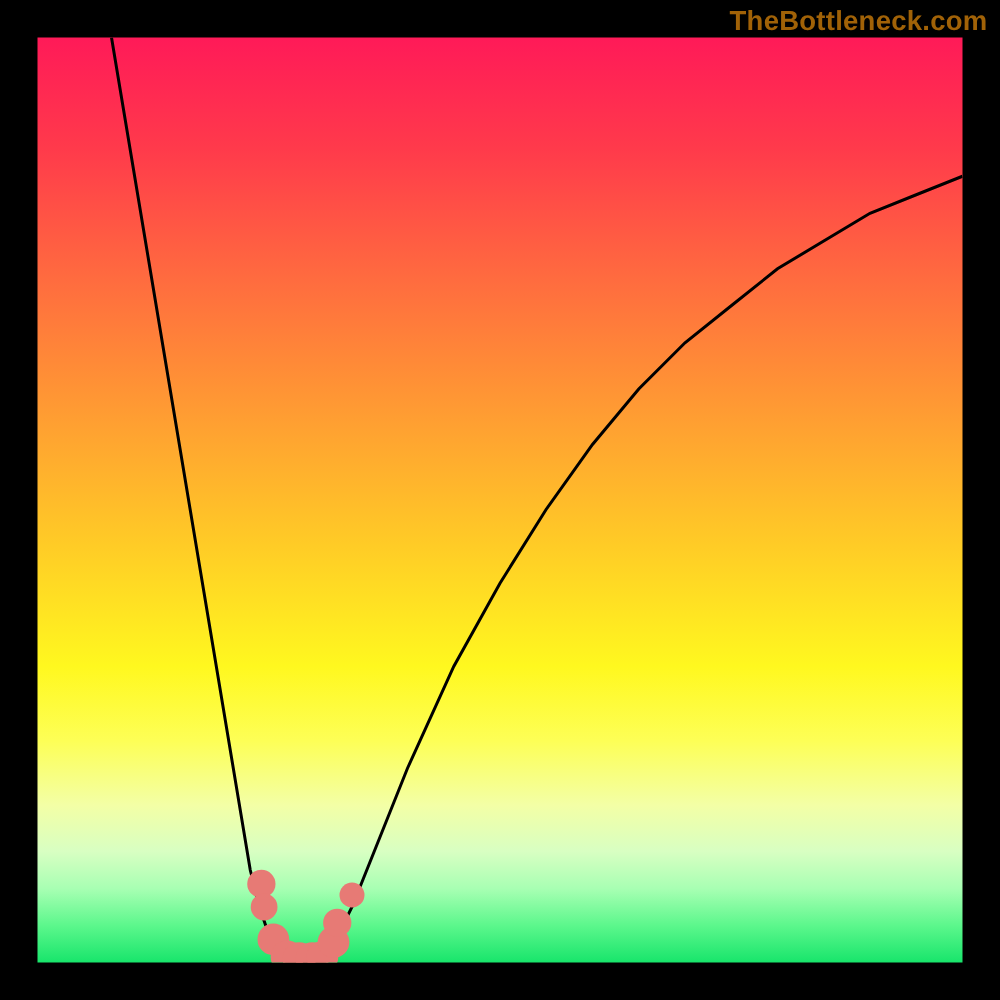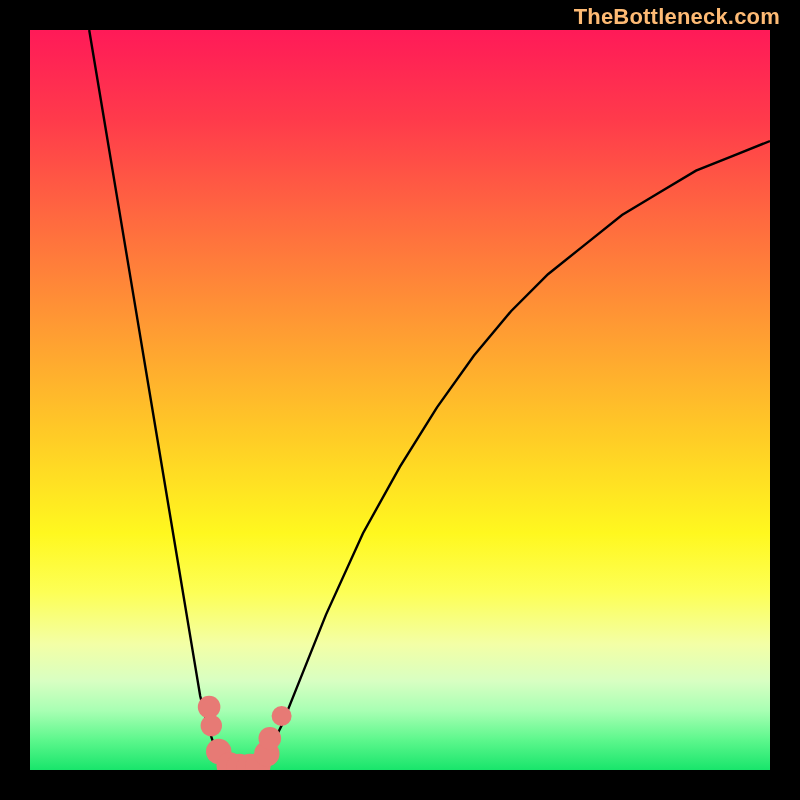--- a/index.html
+++ b/index.html
@@ -42,22 +42,22 @@
   svg.curves {
     position: absolute;
     left: 0;
     top: 0;
     width: 740px;
     height: 740px;
   }
   .watermark {
     position: absolute;
     top: 4px;
-    right: 20px;
-    color: #fdba74;
+    right: 10px;
+    color: #a16207;
     font-size: 22px;
     font-weight: 600;
     letter-spacing: 0.2px;
     user-select: none;
     pointer-events: none;
   }
 </style>
 </head>
 <body>
 

